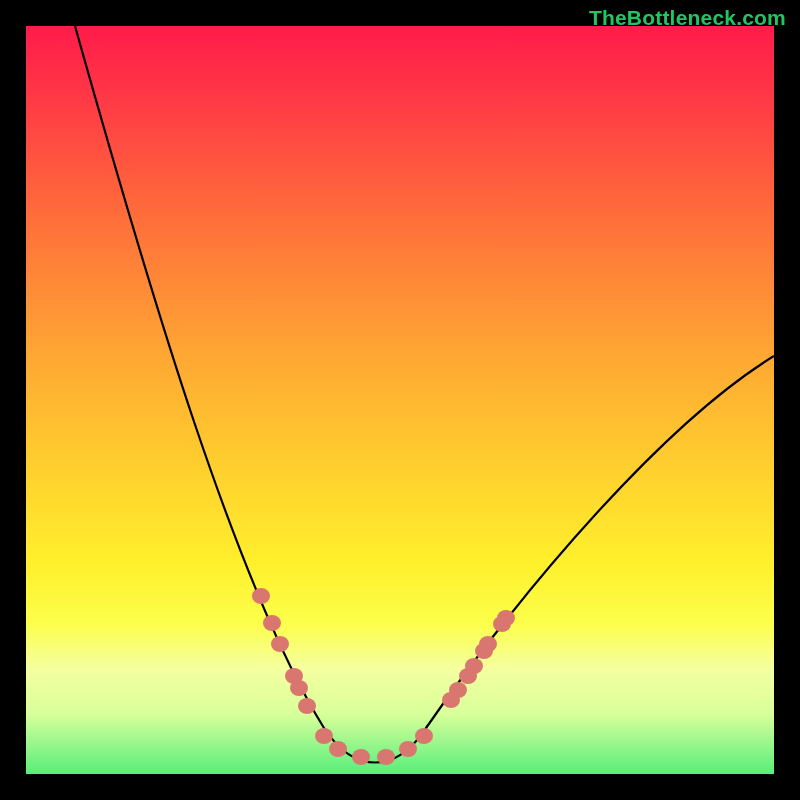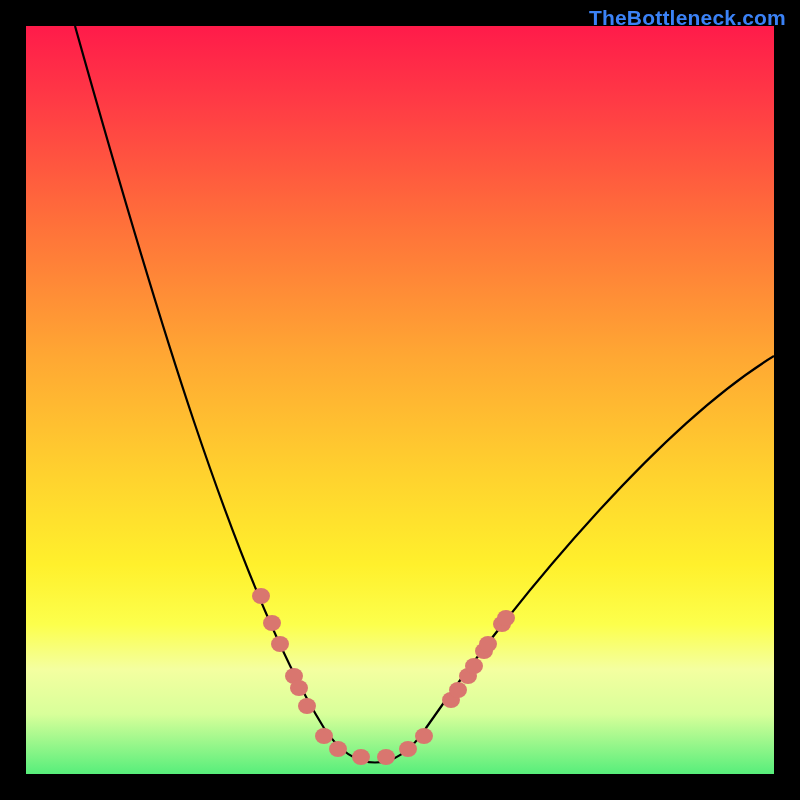--- a/index.html
+++ b/index.html
@@ -28,21 +28,21 @@
       #d8ff9a 92%,
       #57ee7b 100%);
   }
   .watermark {
     position: absolute;
     top: 6px;
     right: 14px;
     font-family: Arial, Helvetica, sans-serif;
     font-size: 21px;
     font-weight: 600;
-    color: #3b82f6;
+    color: #22c55e;
     letter-spacing: 0.2px;
   }
   svg {
     position: absolute;
     left: 0;
     top: 0;
   }
 </style>
 </head>
 <body>

